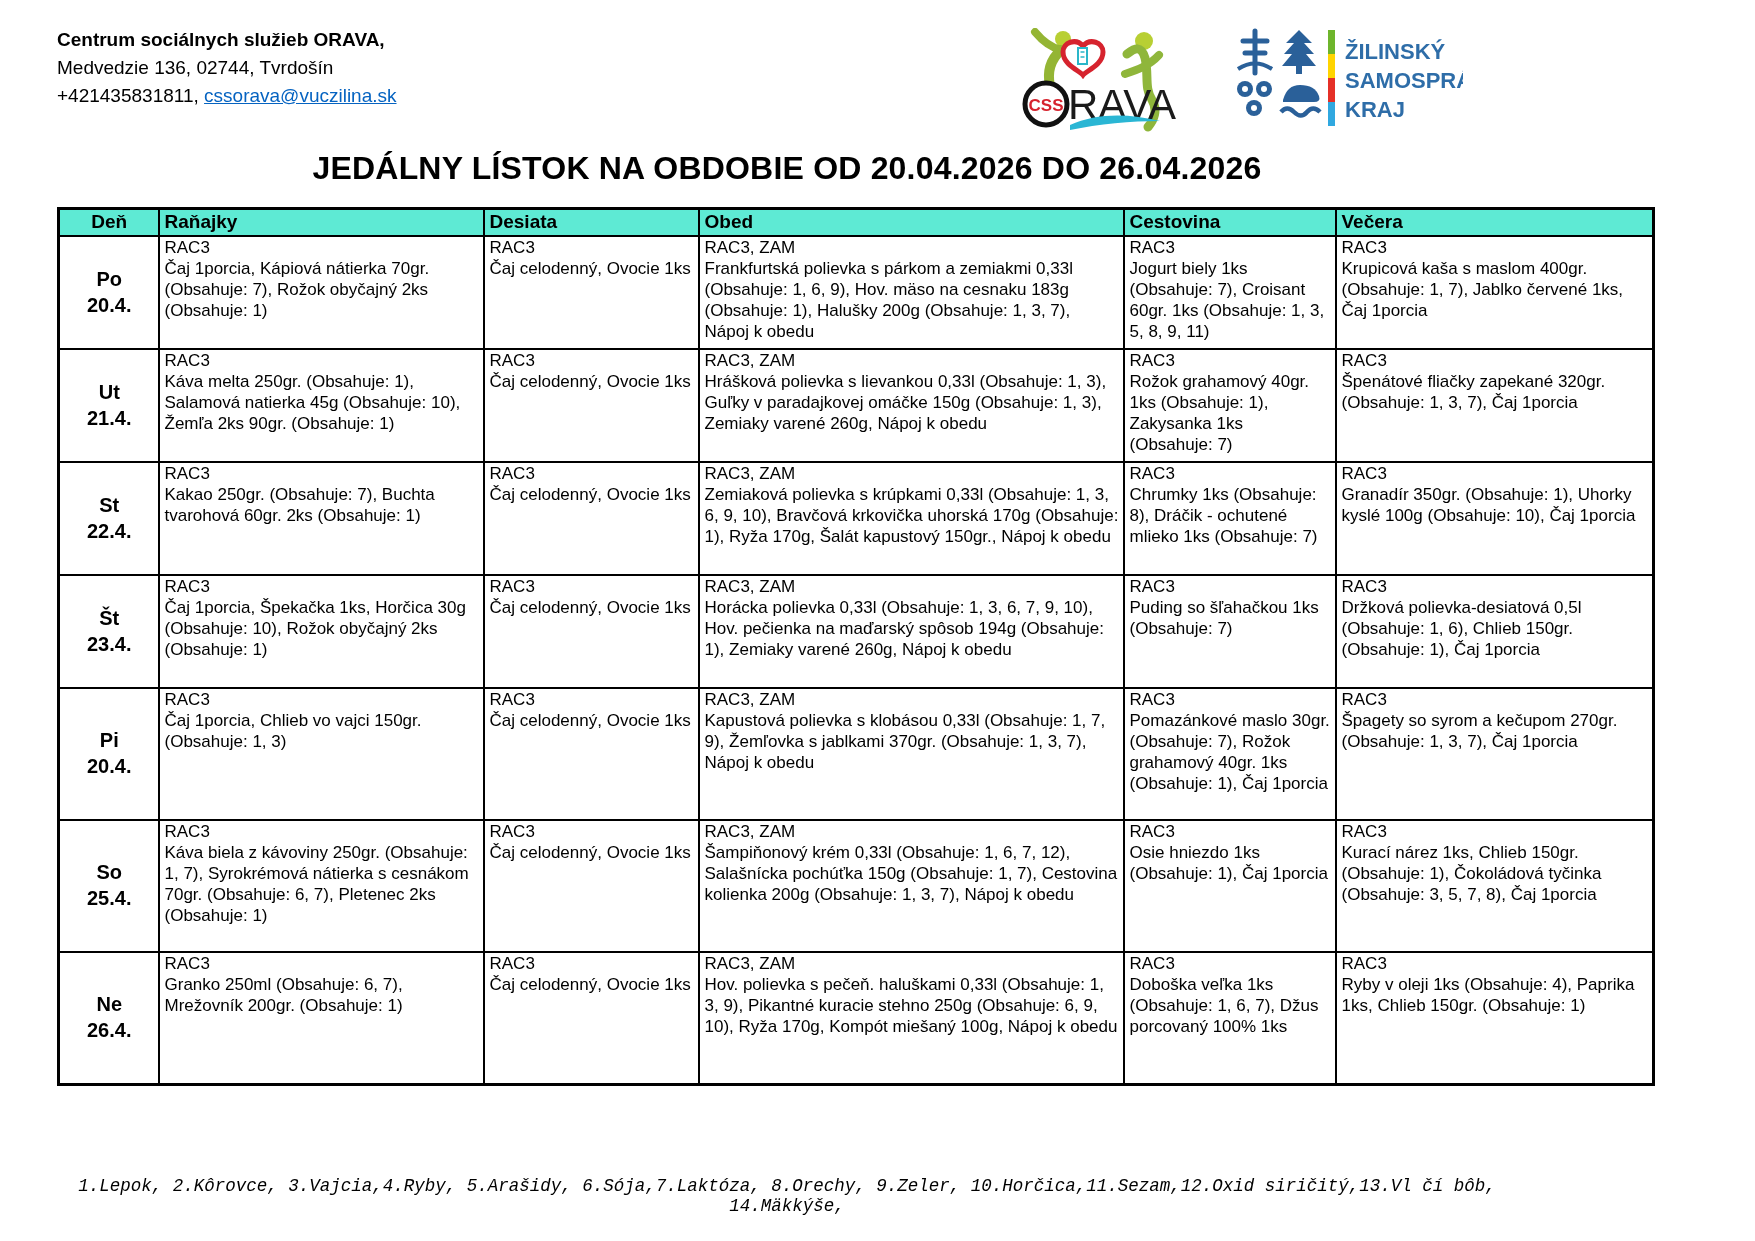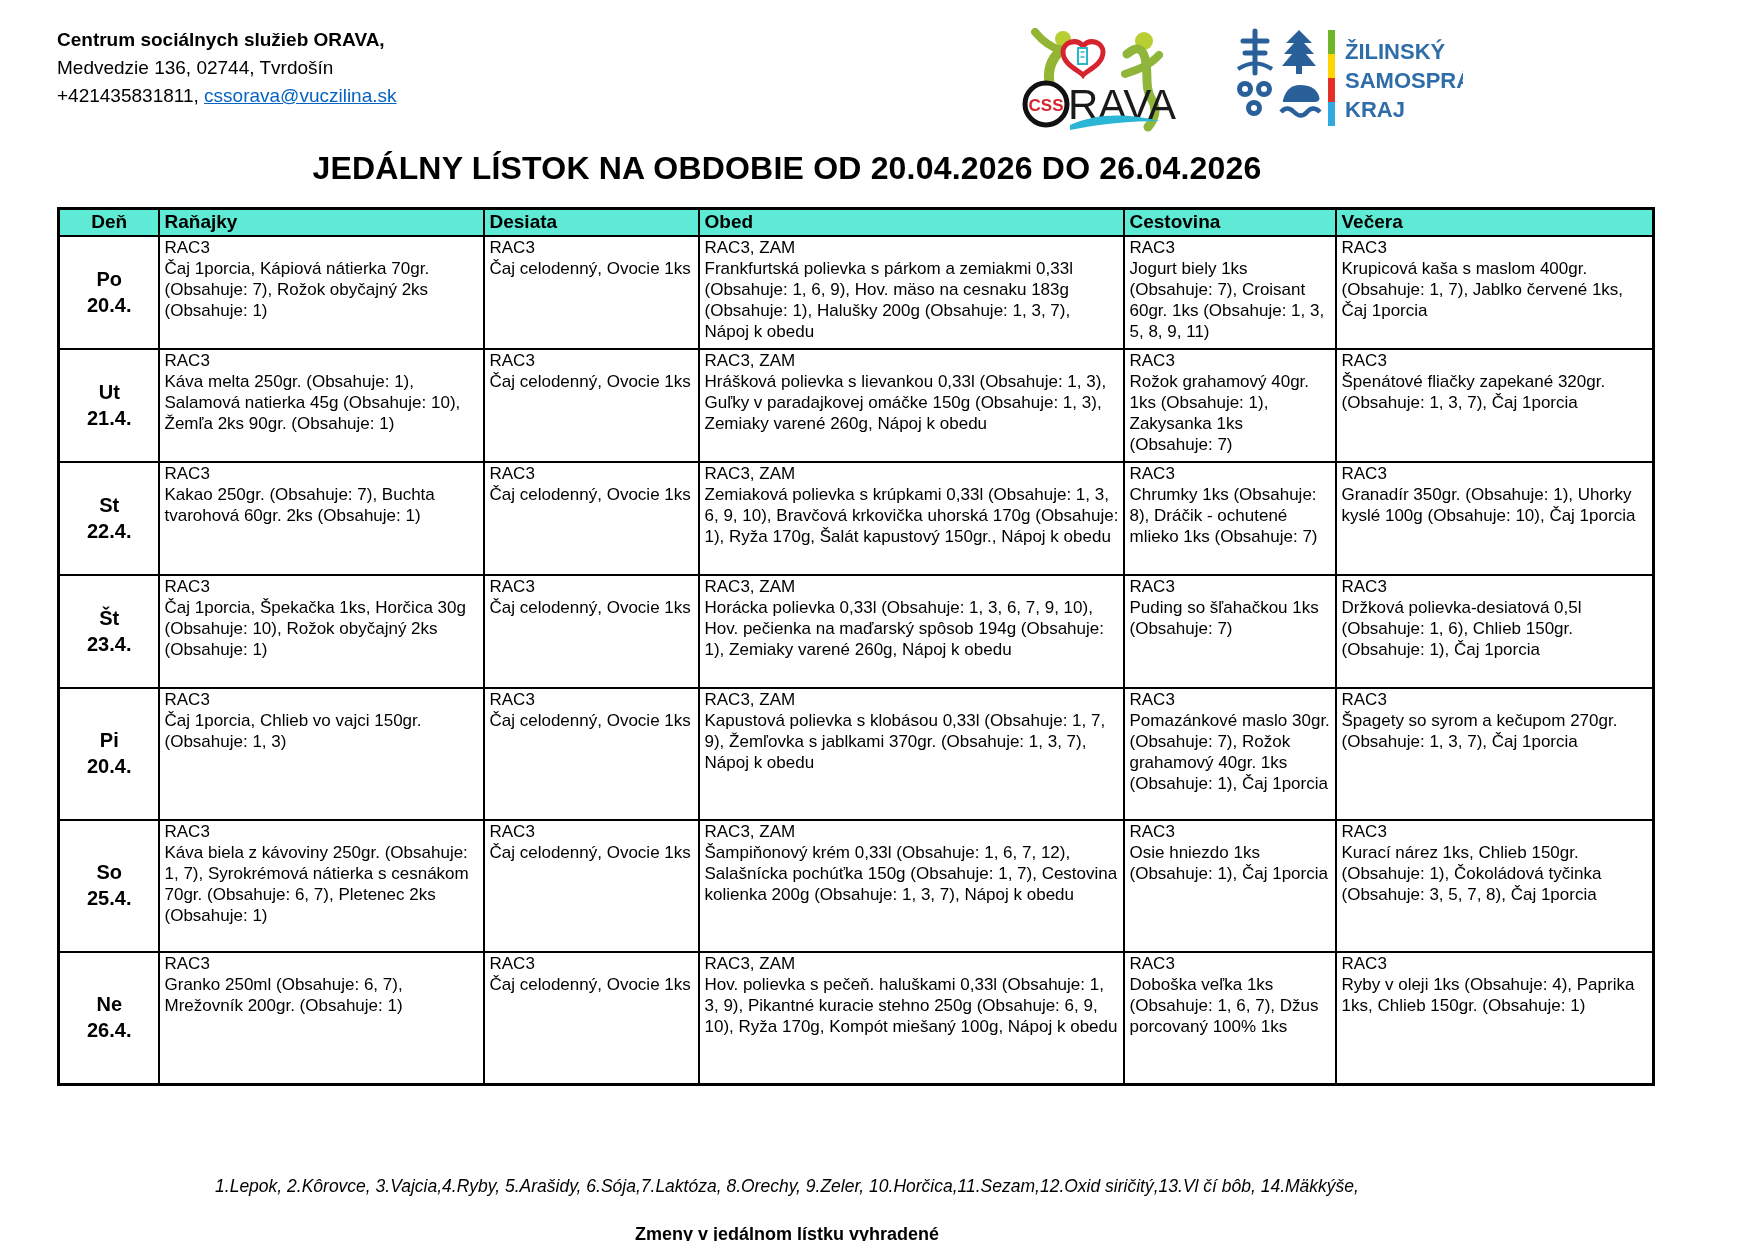--- a/index.html
+++ b/index.html
@@ -31,21 +31,21 @@
   .menu th.day-h { text-align:center; }
   .menu td { font-size:17px; line-height:21px; }
   .menu tbody tr { height:113px; }
   .menu tbody tr:nth-child(n+5) { height:132px; }
   .day-cell { text-align:center; vertical-align:middle !important;border-radius:15px; }
   .day-abbr, .day-date { font-weight:bold; font-size:20px; line-height:26px; }
   .tag { font-weight:normal; }
 
   
   .footer-wrap { width:1460px; margin-left:57px; text-align:center; }
-  .allergens { font-style:italic; font-size:17.5px; margin-top:90px; }
+  .allergens { font-style:italic; font-size:17.5px; margin-top:90px;font-family:Liberation Mono, monospace; }
   .note { font-weight:bold; font-size:18px; margin-top:27px; }
 
   svg text { font-family:"Liberation Sans", sans-serif; }
 </style>
 </head>
 <body>
 
 <div class="page">
 
   <div class="header">

